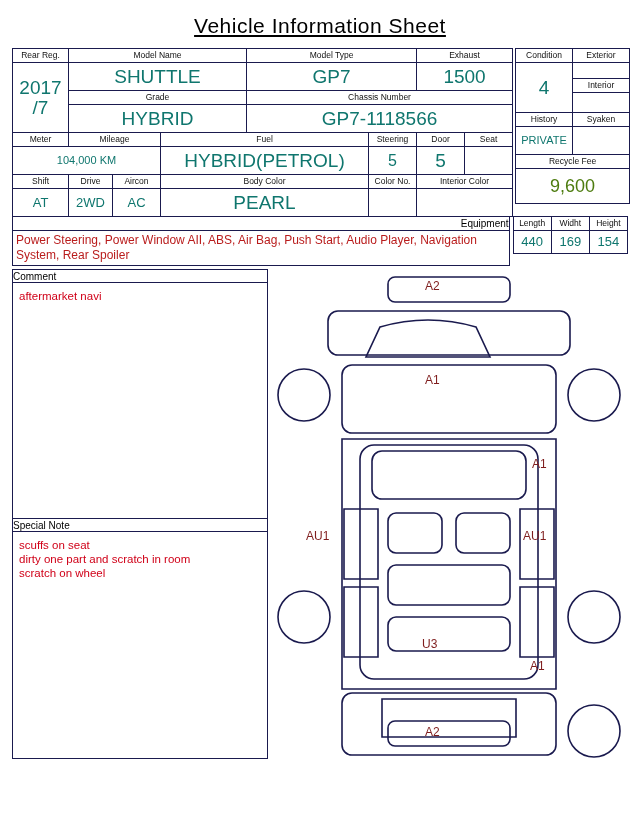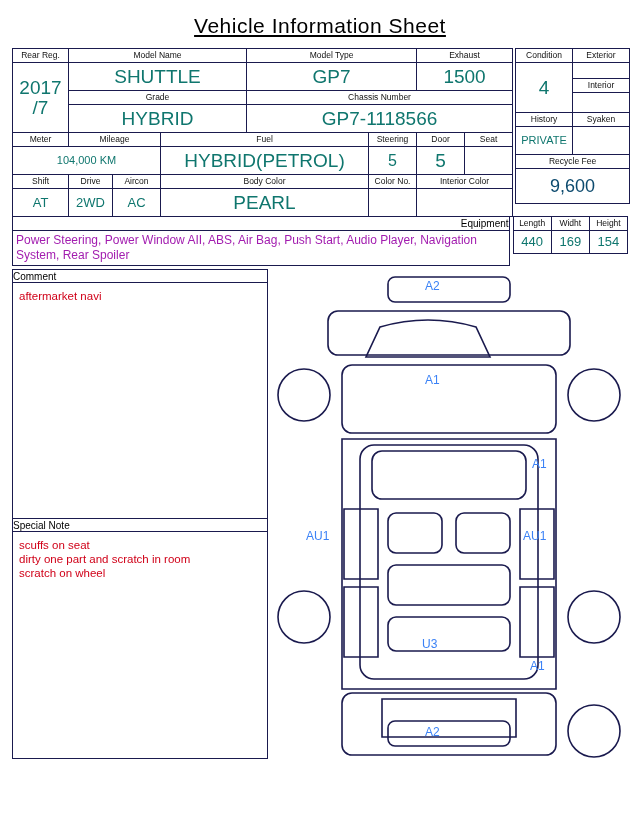--- a/index.html
+++ b/index.html
@@ -60,21 +60,21 @@
   
   .top-wrap {
     display: flex;
     gap: 0;
   }
   .top-left { width: 500px; }
   .top-right { width: 116px; margin-left: 3px; }
 
   .equip-label { font-size: 10px; height: 13px; line-height: 13px; text-align: right; }
   .equip-val {
-    font-size: 12px; color: #a21caf;
+    font-size: 12px; color: #b91c1c;
     text-align: left; padding: 2px 3px;
     line-height: 15px;
     height: 34px;
   }
 
   
   .bottom-wrap {
     display: flex;
     margin-top: 3px;
   }
@@ -111,26 +111,26 @@
     border-left: none; border-right: none; border-bottom: none;
     padding-top: 3px;
     text-align: left;
   }
 
   
   .diagram { position: relative; width: 358px; height: 497px; }
   .diagram svg { display: block; }
   .dlabel {
     position: absolute;
-    color: #3b82f6;
+    color: #7f1d1d;
     font-size: 12px;
     font-family: "Liberation Sans", sans-serif;
     text-align: center;
   }
-  .recycle-val { font-size: 18px; color: #0c4a6e; height: 34px; line-height: 34px; }
+  .recycle-val { font-size: 18px; color: #4d7c0f; height: 34px; line-height: 34px; }
 </style>
 </head>
 <body>
 
 <div class="sheet">
 
   <div class="title">Vehicle Information Sheet</div>
 
   <div class="top-wrap">
 

